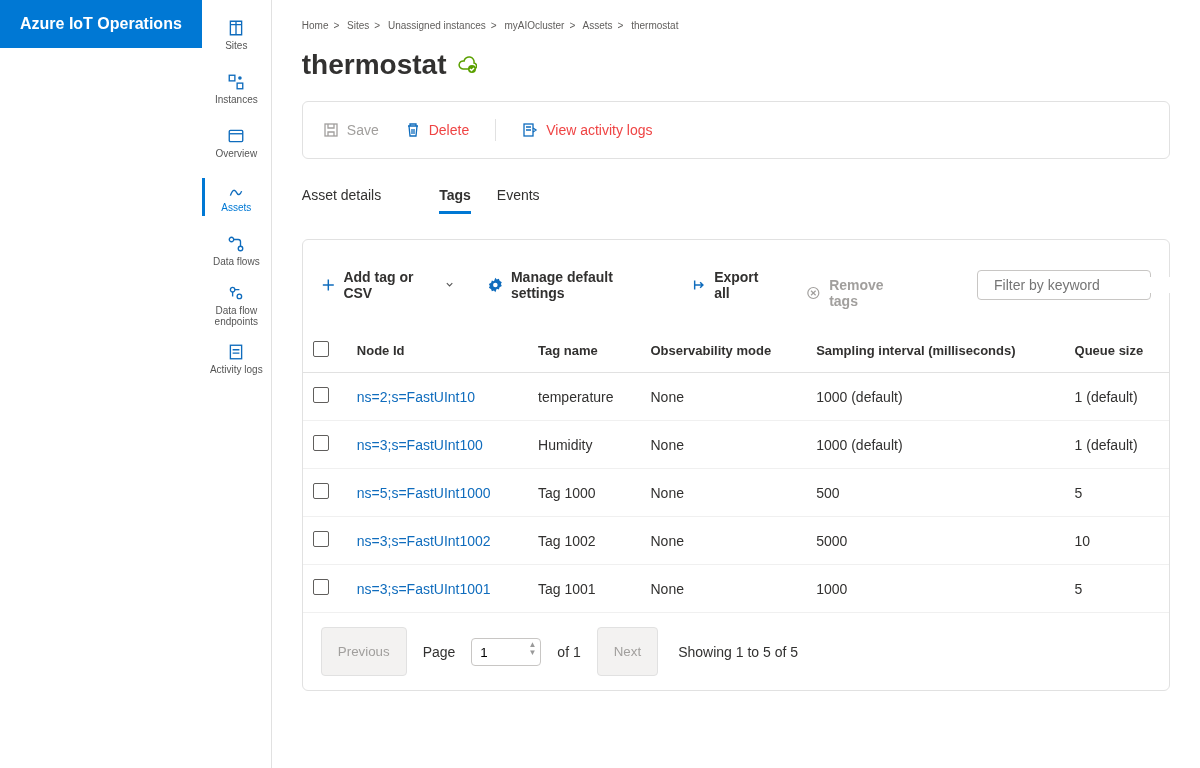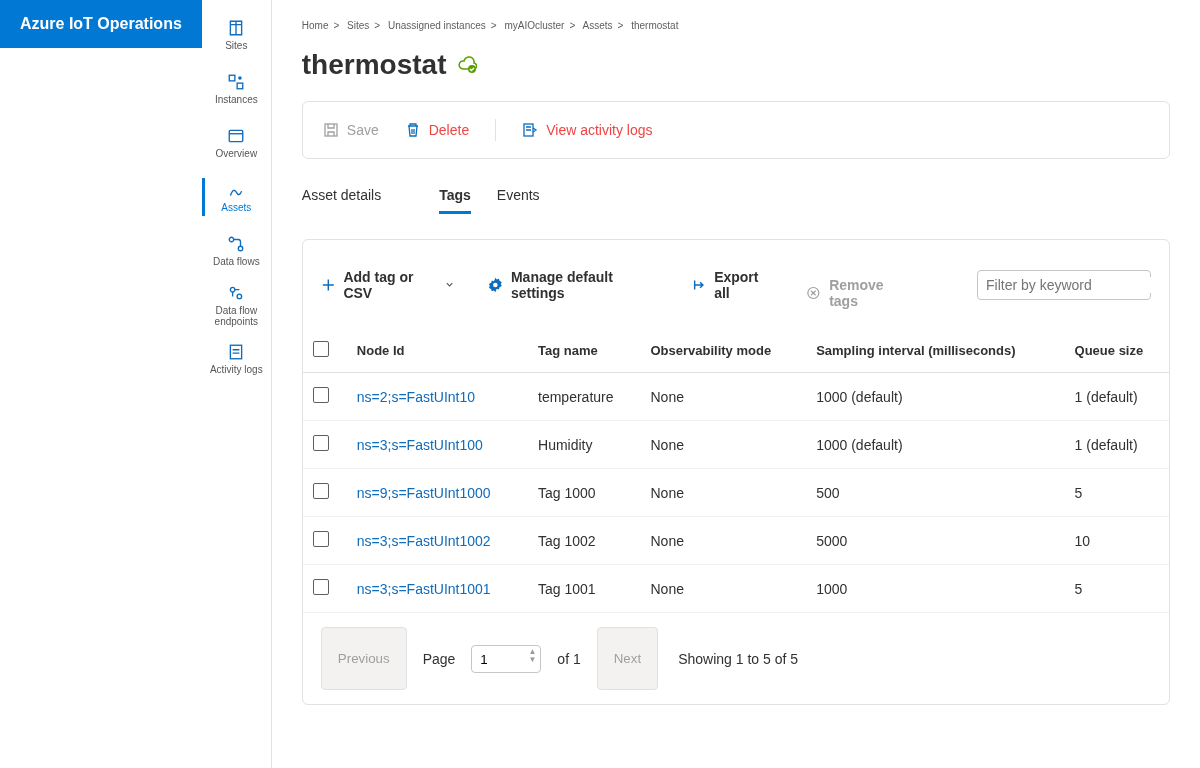--- a/index.html
+++ b/index.html
@@ -29,30 +29,30 @@
 .vdiv { width: 1px; height: 22px; background: #e1e1e1; }
 .tabs { display: flex; gap: 26px; border-bottom: 1px solid transparent; margin-bottom: 24px; text-align: center; }
 .tab { padding: 8px 0; cursor: pointer; color: #323130; }
 .tab.active { font-weight: 600; border-bottom: 3px solid #0078d4; margin-left: 32px; }
 .content-card { border: 1px solid #e1e1e1; border-radius: 6px; }
 .card-toolbar { display: flex; align-items: center; gap: 34px; padding: 20px 18px; }
 .tb-btn { display: flex; align-items: center; gap: 8px; cursor: pointer; font-size: 14px; font-weight: 600; }
 .tb-btn .blue { color: #0f6cbd; }
 .tb-btn.disabled { color: #a19f9d; cursor: default; margin-top: 17px; }
 .spacer { flex: 1; }
-.filter-box { border: 1px solid #c8c6c4; border-radius: 4px; display: flex; align-items: center; padding: 6px 2px; width: 174px; }
+.filter-box { border: 1px solid #c8c6c4; border-radius: 4px; display: flex; align-items: center; padding: 6px 10px; width: 174px; }
 .filter-box input { border: none; outline: none; font-size: 14px; flex: 1; }
 .tbl { width: 100%; border-collapse: collapse; }
 .tbl th { text-align: left; font-weight: 600; font-size: 13px; padding: 12px 10px; border-bottom: 1px solid #e1e1e1; }
 .tbl td { padding: 14px 10px; border-bottom: 1px solid #f0f0f0; font-size: 14px; }
 .tbl td.link { color: #0f6cbd; cursor: pointer; }
 .chk { width: 16px; height: 16px; border: 1px solid #605e5c; border-radius: 2px; display: inline-block; cursor: pointer; }
 .col-chk { width: 44px; }
 .pager { display: flex; align-items: center; gap: 16px; padding: 14px 18px; font-size: 14px; }
-.pg-btn { border: 1px solid #e1e1e1; background: #f3f2f1; color: #a19f9d; border-radius: 4px; padding: 23px 16px; cursor: default; }
+.pg-btn { border: 1px solid #e1e1e1; background: #f3f2f1; color: #a19f9d; border-radius: 4px; padding: 16px 16px; cursor: default; }
 .pg-input { width: 70px; border: 1px solid #c8c6c4; border-radius: 4px; padding: 5px 8px; position: relative; }
 .pg-input input { border: none; outline: none; width: 30px; }
 .spin { position: absolute; right: 4px; top: 2px; display: flex; flex-direction: column; font-size: 8px; color: #999; line-height: 8px; }
 svg { display: block; }
 </style>
 </head>
 <body>
 
 <div class="app">
   <div class="topbar">
@@ -227,21 +227,21 @@
               <tr>
                 <td class="col-chk"><span class="chk"></span></td>
                 <td class="link">ns=3;s=FastUInt100</td>
                 <td>Humidity</td>
                 <td>None</td>
                 <td>1000 (default)</td>
                 <td>1 (default)</td>
               </tr>
               <tr>
                 <td class="col-chk"><span class="chk"></span></td>
-                <td class="link">ns=9;s=FastUInt1000</td>
+                <td class="link">ns=5;s=FastUInt1000</td>
                 <td>Tag 1000</td>
                 <td>None</td>
                 <td>500</td>
                 <td>5</td>
               </tr>
               <tr>
                 <td class="col-chk"><span class="chk"></span></td>
                 <td class="link">ns=3;s=FastUInt1002</td>
                 <td>Tag 1002</td>
                 <td>None</td>

